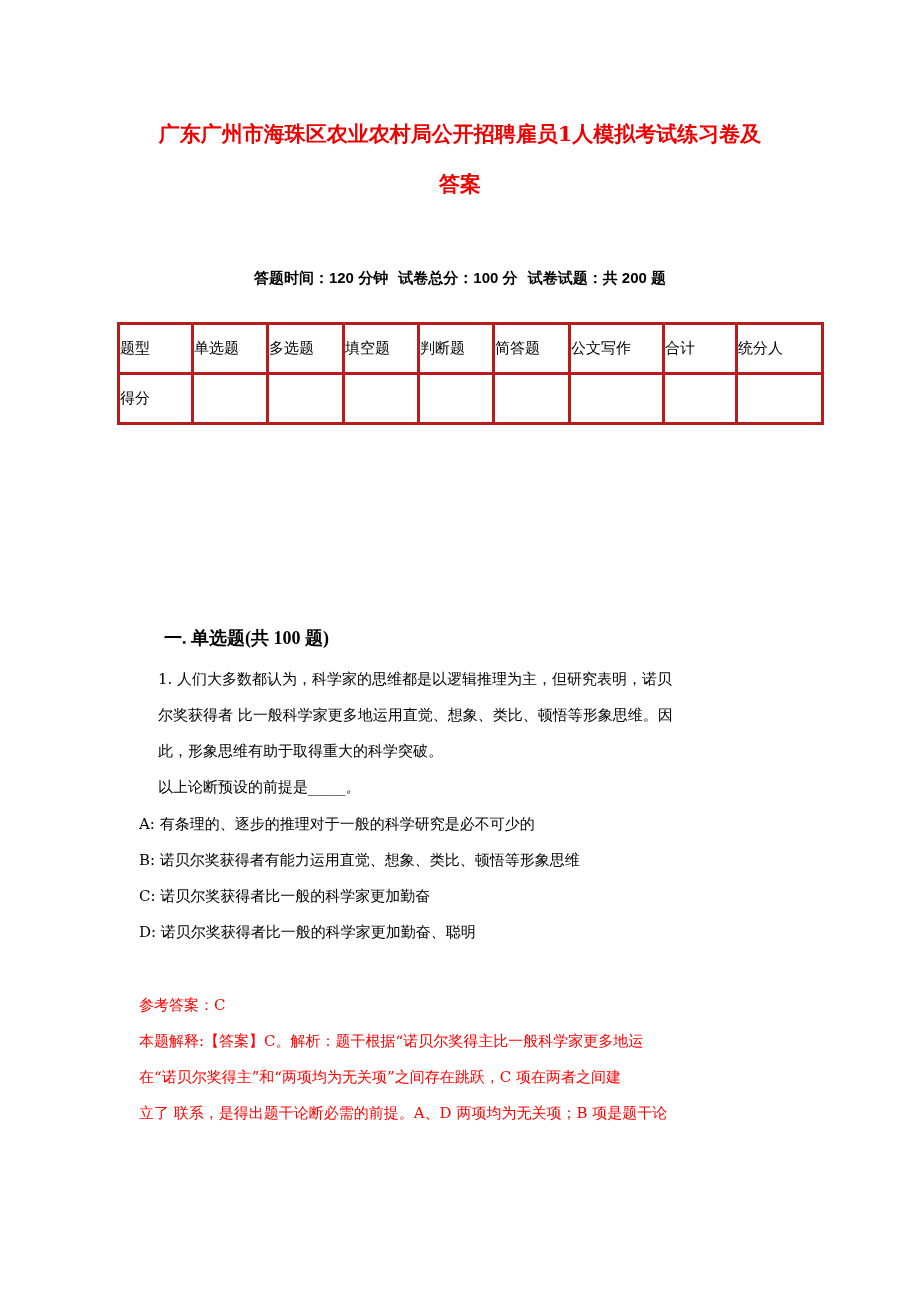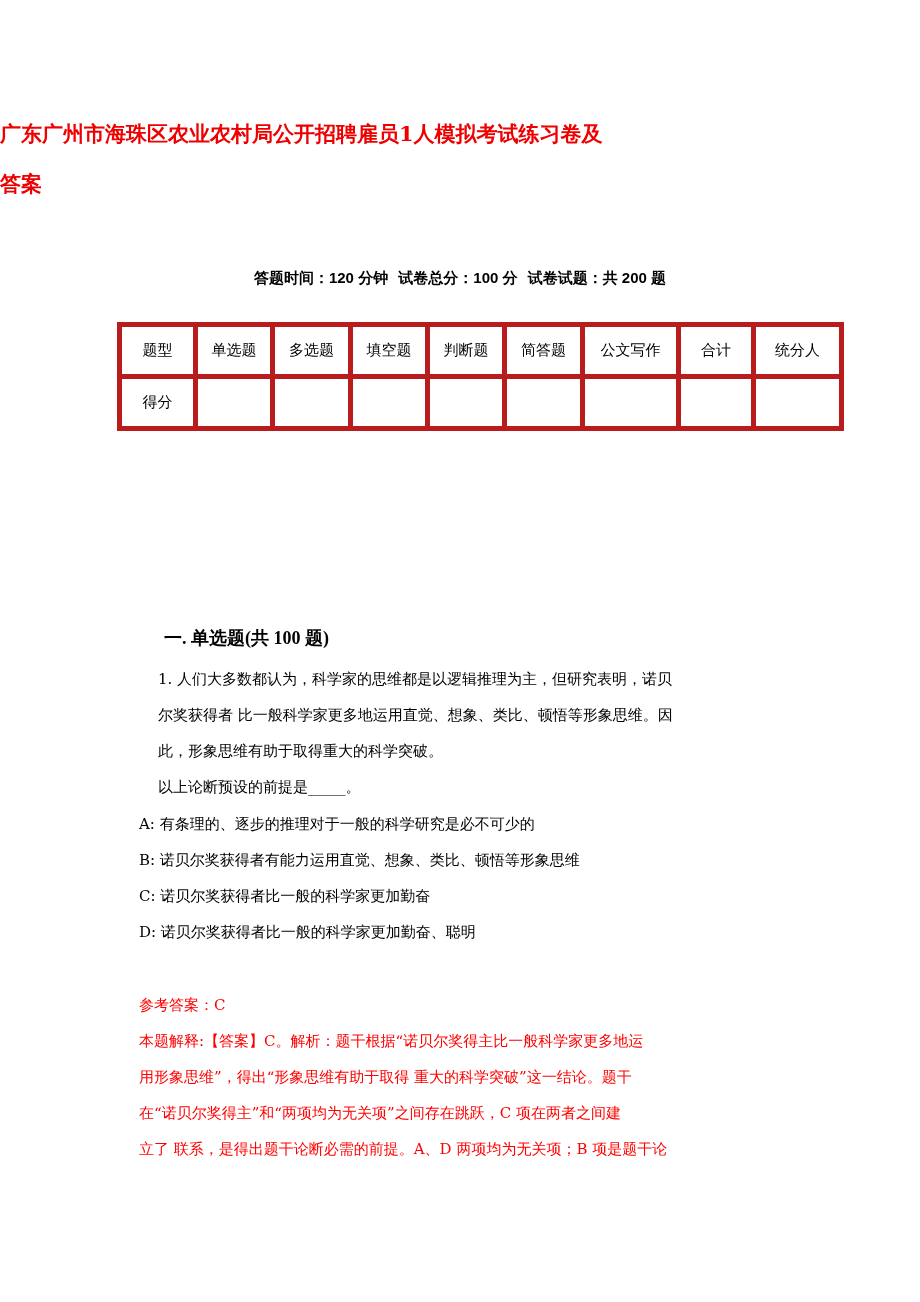--- a/index.html
+++ b/index.html
@@ -12,20 +12,21 @@
     height: 1302px;
     position: relative;
     overflow: hidden;
     font-family: "DejaVu Serif", "Liberation Serif", serif;
     color: #000;
   }
   .title {
     position: absolute;
     left: 0;
     width: 920px;
+    text-align: center;
     color: #ee0000;
     font-family: "DejaVu Serif", "Liberation Serif", serif;
     font-weight: bold;
     font-size: 21px;
     letter-spacing: 0px;
   }
   #title-line1 { top: 120px; }
   #title-line2 { top: 170px; }
 
   .meta {
@@ -42,22 +43,22 @@
 
   table.score {
     position: absolute;
     top: 322px;
     left: 117px;
     border-collapse: collapse;
     font-family: "Liberation Sans", "DejaVu Sans", sans-serif;
     font-size: 15px;
   }
   table.score td {
-    border: 5px solid #b91c1c;
-    text-align: center;
+    border: 3px solid #b91c1c;
+    text-align: left;
     height: 47px;
     padding: 0;
     font-family: Liberation Mono, monospace;
   }
 
   .section-heading {
     position: absolute;
     top: 626px;
     left: 139px;
     font-size: 18px;
@@ -133,16 +134,15 @@
 <div class="q-block" id="options">
   <p class="opt">A: 有条理的、逐步的推理对于一般的科学研究是必不可少的</p>
   <p class="opt">B: 诺贝尔奖获得者有能力运用直觉、想象、类比、顿悟等形象思维</p>
   <p class="opt">C: 诺贝尔奖获得者比一般的科学家更加勤奋</p>
   <p class="opt">D: 诺贝尔奖获得者比一般的科学家更加勤奋、聪明</p>
 </div>
 
 <div class="q-block" id="answer-block">
   <p>参考答案：C</p>
   <p>本题解释:【答案】C。解析：题干根据“诺贝尔奖得主比一般科学家更多地运</p>
-  <p>用形象思维”，得出“形象思维有助于取得 重大的科学突破”这一结论。题干</p>
   <p>在“诺贝尔奖得主”和“两项均为无关项”之间存在跳跃，C 项在两者之间建</p>
   <p>立了 联系，是得出题干论断必需的前提。A、D 两项均为无关项；B 项是题干论</p>
 </div>
 
 </body></html>

